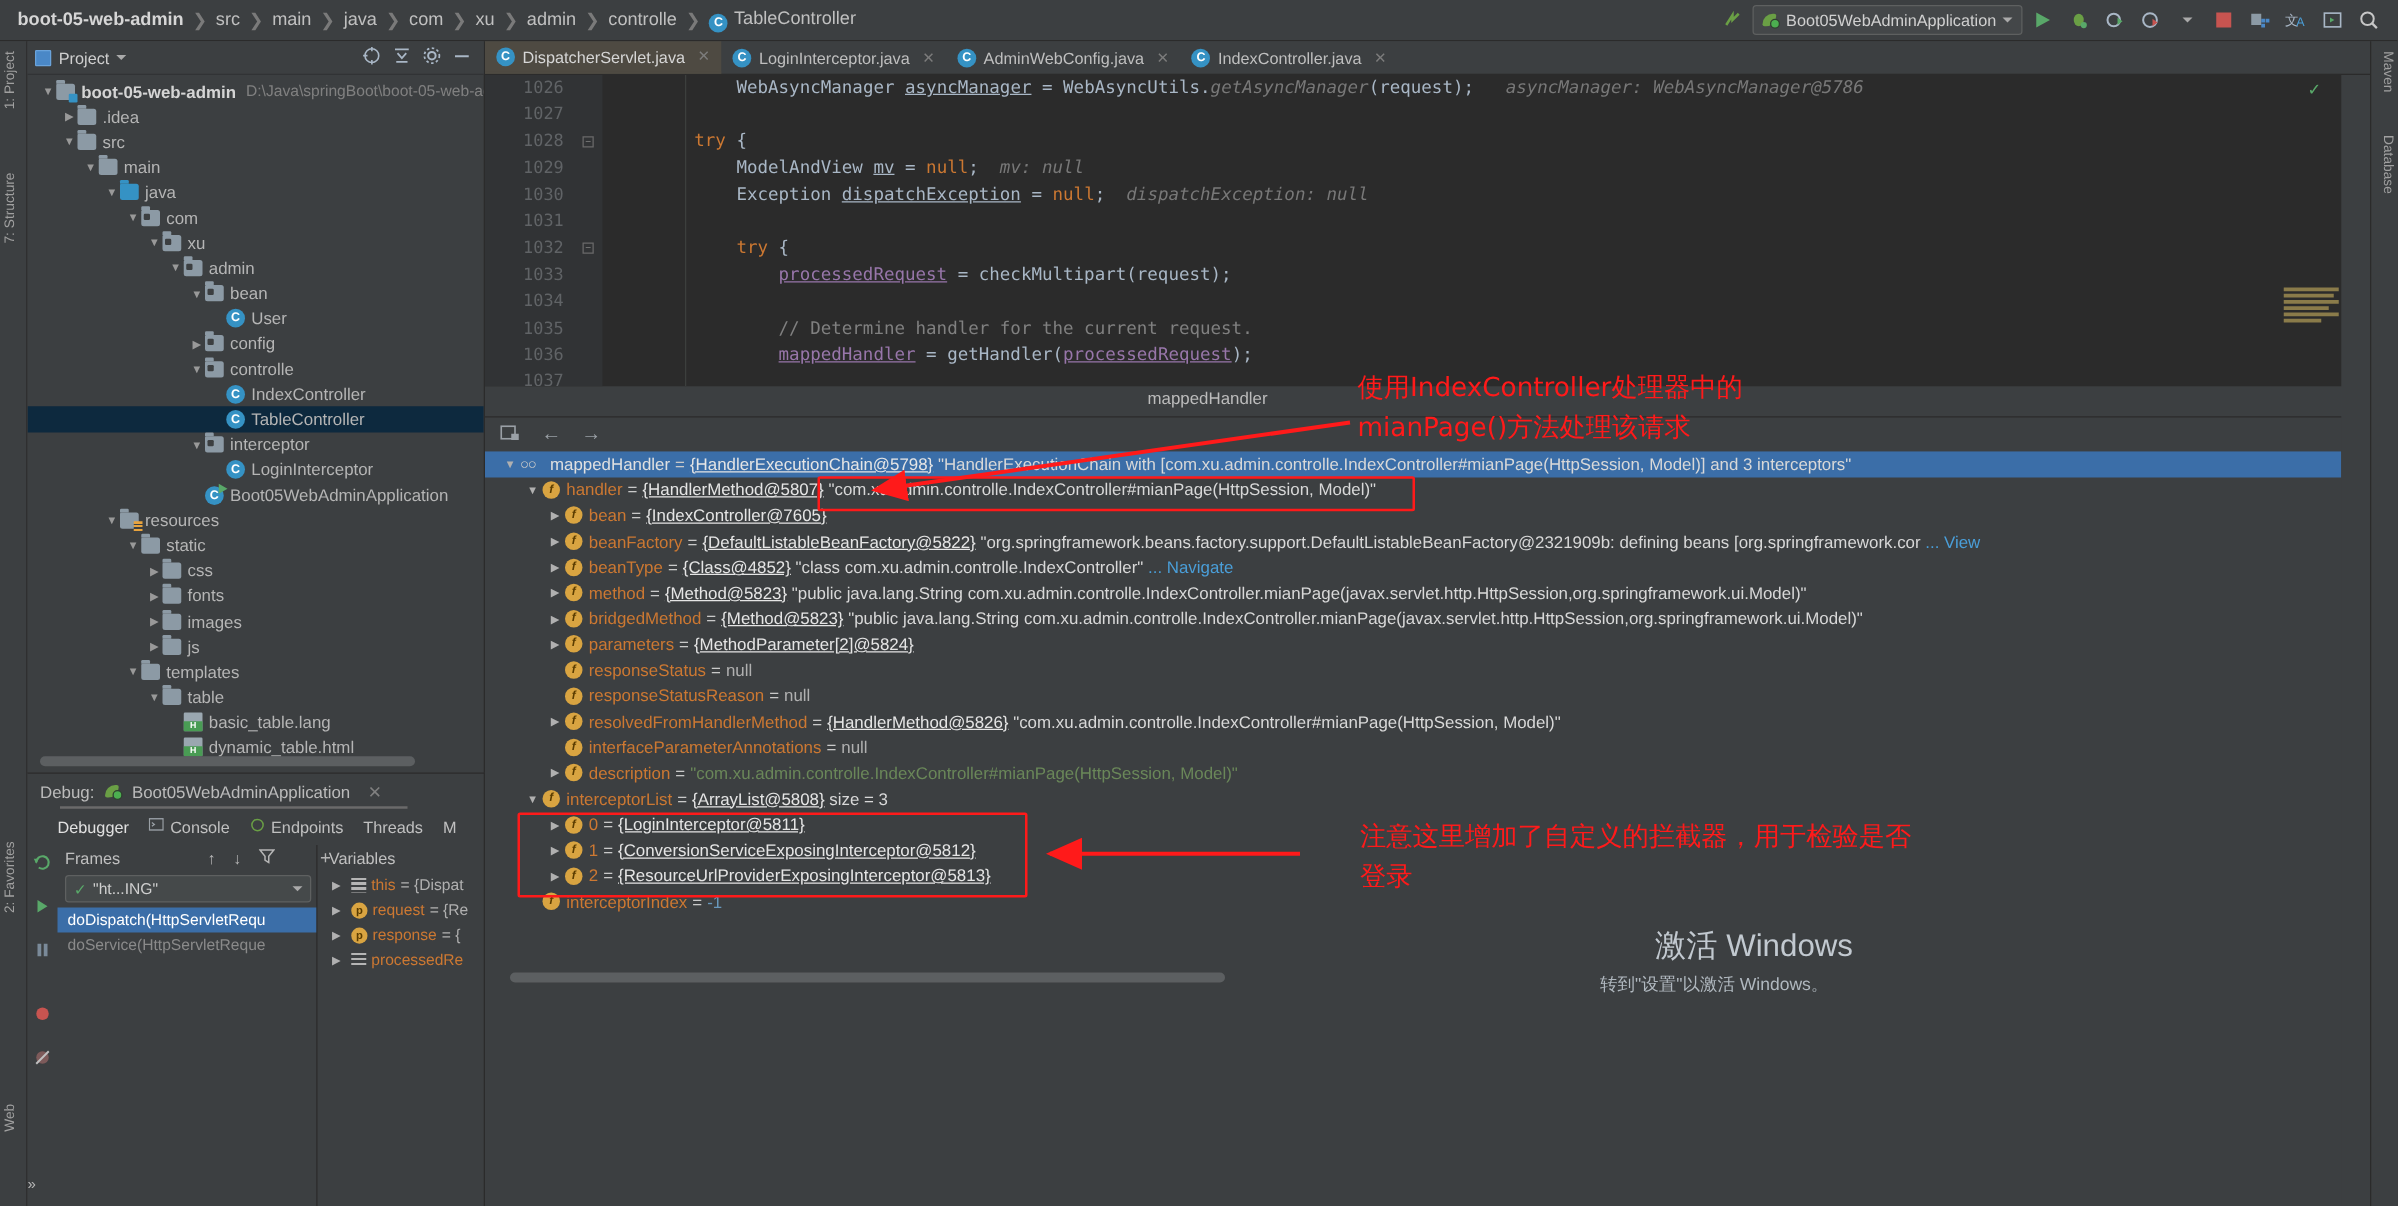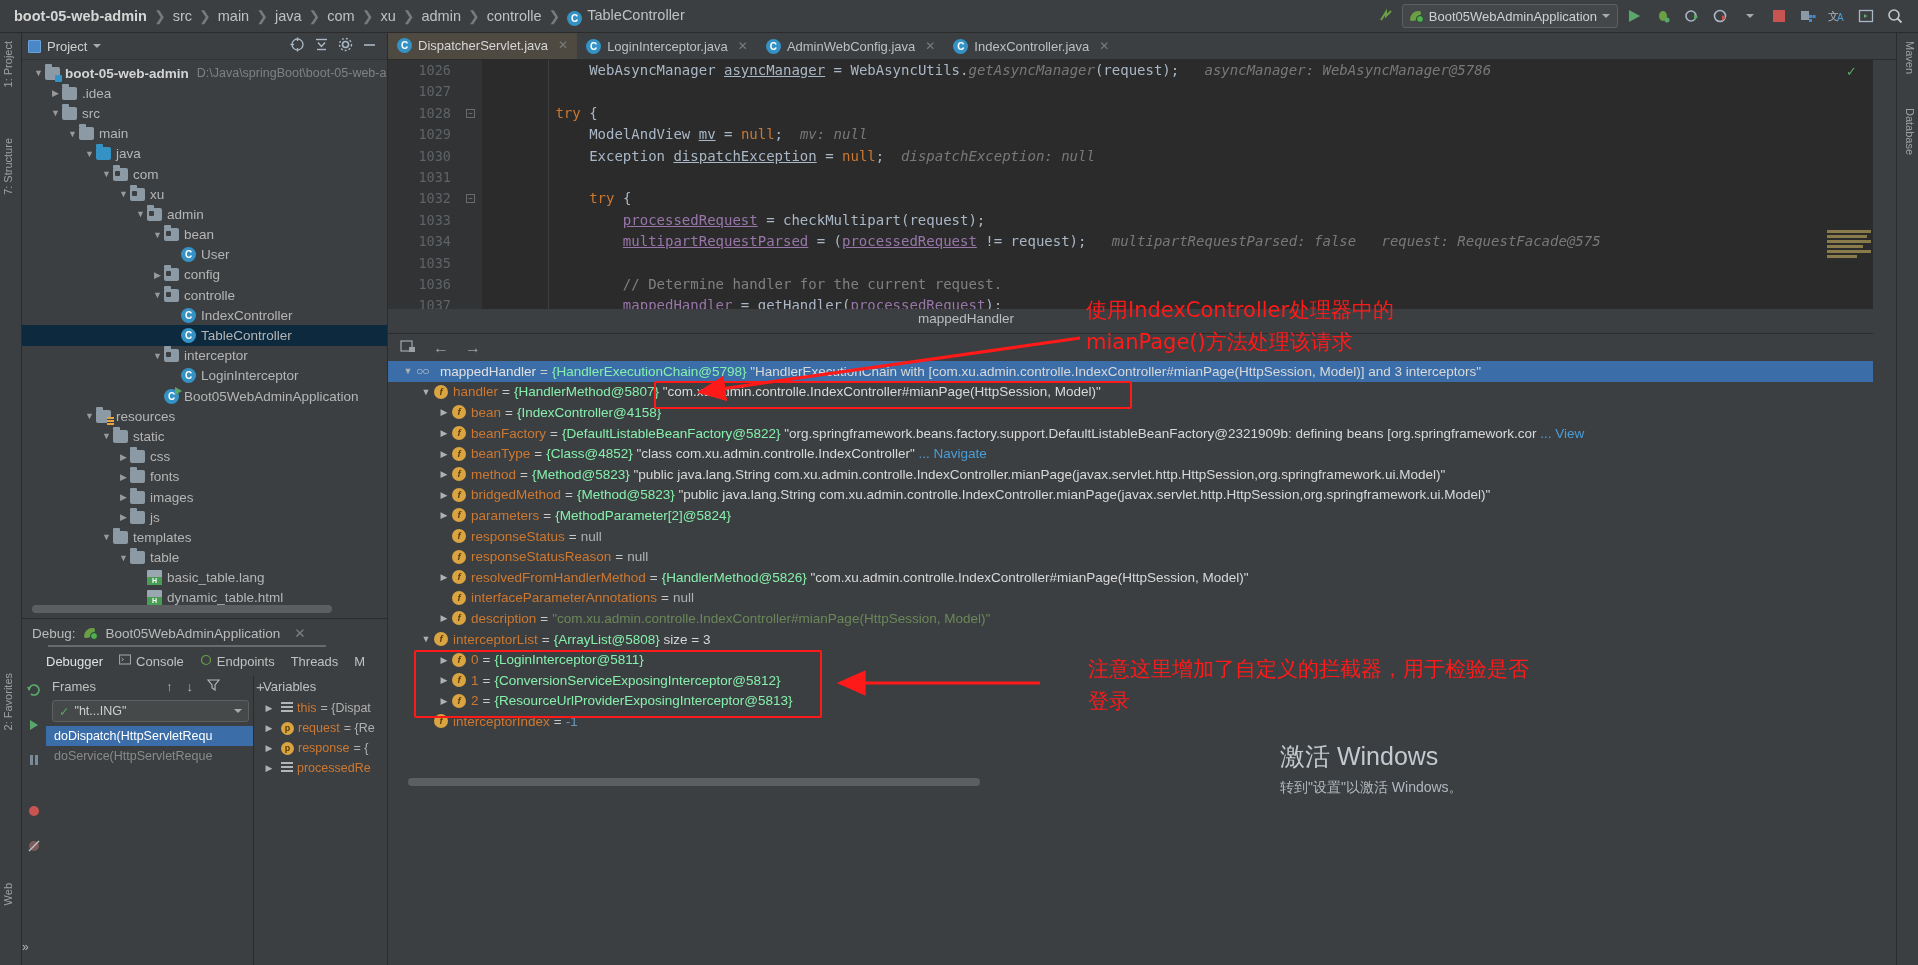--- a/index.html
+++ b/index.html
@@ -176,21 +176,21 @@
   .ico-f {
     width: 14px; height: 14px; flex:0 0 14px; margin-right: 5px; border-radius: 50%;
     background: #d9a441; color: #5a3c00; font-size: 9.5px; line-height: 14px; text-align: center;
     font-weight: bold; font-style: italic;
   }
   .ico-oo { flex:0 0 20px; margin-right:4px; color:#c9c9c9; font-size:12px; letter-spacing:-1px; }
   .vname { color: #9876aa; }
   .vname.orange { color: #cc7832; }
   .vname.white { color: #e0e0e0; }
   .veq { color: #c9c9c9; margin: 0 4px; }
-  .vtype { color: #86efac; }
+  .vtype { color: #e5e5e5; text-decoration: underline; }
   .vstr { color: #d8d8d8; }
   .vstr.green { color: #6a8759; }
   .vnull { color: #b0b0b0; }
   .vnum { color: #6897bb; }
   .vlink { color: #4a9ed8; text-decoration: none; }
 
   
   .ann-box {
     position: absolute; border: 2.5px solid #ff1a1a; border-radius: 2px; pointer-events: none;
   }
@@ -243,21 +243,21 @@
   }
 
   
   .status-strip {
     position: absolute; left: 388px; top: 736px; width: 1485px; height: 229px; background:#3c3f41;
   }
   .hscroll2 { position:absolute; left: 20px; top: 42px; width: 572px; height: 8px; background:#5c5f61; border-radius:4px; }
 
   
   .watermark { position: absolute; left: 1280px; top: 740px; color: #b6bec6; }
-  .wm1 { font-size: 25px; color:#c2c9d0; }
+  .wm1 { font-size: 25px; color:#c2c9d0;margin-left:44px; }
   .wm2 { font-size: 14px; color:#b0b8bf; margin-top: 6px; }
 
   
   .rlabel { position:absolute; right:2px; writing-mode: vertical-rl; font-size:11px; color:#a0a0a0; white-space:nowrap;}
 </style>
 </head>
 <body>
 
 <div class="app">
 
@@ -606,21 +606,20 @@
       </div>
     <div class="codearea" id="codearea">
         <div class="cline"><span>            </span><span>WebAsyncManager </span><span class="loc-u">asyncManager</span><span> = </span><span>WebAsyncUtils.</span><span class="hint-nm">getAsyncManager</span><span>(request);</span><span class="hint">   asyncManager: WebAsyncManager@5786</span></div>
         <div class="cline">&nbsp;</div>
         <div class="cline"><span>        </span><span class="kw">try</span><span> {</span></div>
         <div class="cline"><span>            ModelAndView </span><span class="loc-u">mv</span><span> = </span><span class="kw">null</span><span>;</span><span class="hint">  mv: null</span></div>
         <div class="cline"><span>            Exception </span><span class="loc-u">dispatchException</span><span> = </span><span class="kw">null</span><span>;</span><span class="hint">  dispatchException: null</span></div>
         <div class="cline">&nbsp;</div>
         <div class="cline"><span>            </span><span class="kw">try</span><span> {</span></div>
         <div class="cline"><span>                </span><span class="fld-u">processedRequest</span><span> = checkMultipart(request);</span></div>
-        <div class="cline"><span>                </span><span class="fld-u">multipartRequestParsed</span><span> = (</span><span class="fld-u">processedRequest</span><span> != request);</span><span class="hint">   multipartRequestParsed: false   request: RequestFacade@575</span></div>
         <div class="cline">&nbsp;</div>
         <div class="cline"><span>                </span><span class="com">// Determine handler for the current request.</span></div>
         <div class="cline"><span>                </span><span class="fld-u">mappedHandler</span><span> = getHandler(</span><span class="fld-u">processedRequest</span><span>);</span></div>
       </div>
     <div class="vline" style="left:160px;"></div>
     <div class="chk">✓</div>
     <div class="mini">
       <div class="mini-line" style="width:44px;"></div>
       <div class="mini-line" style="width:40px;"></div>
       <div class="mini-line" style="width:44px;"></div>
@@ -639,21 +638,21 @@
           <rect x="9" y="8" width="6" height="5" fill="#9aa0a6"></rect>
         </svg>
     </span>
     <span class="arrow-btn">←</span>
     <span class="arrow-btn">→</span>
   </div>
 
   <div class="vars" id="vars-tree">
       <div class="vrow sel"><span style="display:inline-block;width:6px;flex:0 0 6px;"></span><span class="varrow">▼</span><span class="ico-oo">○○</span><span class="vname white">mappedHandler</span><span class="veq">=</span><span class="vtype">{HandlerExecutionChain@5798}</span>&nbsp;<span class="vstr">"HandlerExecutionChain with [com.xu.admin.controlle.IndexController#mianPage(HttpSession, Model)] and 3 interceptors"</span></div>
       <div class="vrow"><span style="display:inline-block;width:24px;flex:0 0 24px;"></span><span class="varrow">▼</span><span class="ico-f">f</span><span class="vname orange">handler</span><span class="veq">=</span><span class="vtype">{HandlerMethod@5807}</span>&nbsp;<span class="vstr">"com.xu.admin.controlle.IndexController#mianPage(HttpSession, Model)"</span></div>
-      <div class="vrow"><span style="display:inline-block;width:42px;flex:0 0 42px;"></span><span class="varrow">▶</span><span class="ico-f">f</span><span class="vname orange">bean</span><span class="veq">=</span><span class="vtype">{IndexController@4158}</span>&nbsp;</div>
+      <div class="vrow"><span style="display:inline-block;width:42px;flex:0 0 42px;"></span><span class="varrow">▶</span><span class="ico-f">f</span><span class="vname orange">bean</span><span class="veq">=</span><span class="vtype">{IndexController@7605}</span>&nbsp;</div>
       <div class="vrow"><span style="display:inline-block;width:42px;flex:0 0 42px;"></span><span class="varrow">▶</span><span class="ico-f">f</span><span class="vname orange">beanFactory</span><span class="veq">=</span><span class="vtype">{DefaultListableBeanFactory@5822}</span>&nbsp;<span class="vstr">"org.springframework.beans.factory.support.DefaultListableBeanFactory@2321909b: defining beans [org.springframework.cor</span><span class="vlink">&nbsp;... View</span></div>
       <div class="vrow"><span style="display:inline-block;width:42px;flex:0 0 42px;"></span><span class="varrow">▶</span><span class="ico-f">f</span><span class="vname orange">beanType</span><span class="veq">=</span><span class="vtype">{Class@4852}</span>&nbsp;<span class="vstr">"class com.xu.admin.controlle.IndexController"</span><span class="vlink">&nbsp;... Navigate</span></div>
       <div class="vrow"><span style="display:inline-block;width:42px;flex:0 0 42px;"></span><span class="varrow">▶</span><span class="ico-f">f</span><span class="vname orange">method</span><span class="veq">=</span><span class="vtype">{Method@5823}</span>&nbsp;<span class="vstr">"public java.lang.String com.xu.admin.controlle.IndexController.mianPage(javax.servlet.http.HttpSession,org.springframework.ui.Model)"</span></div>
       <div class="vrow"><span style="display:inline-block;width:42px;flex:0 0 42px;"></span><span class="varrow">▶</span><span class="ico-f">f</span><span class="vname orange">bridgedMethod</span><span class="veq">=</span><span class="vtype">{Method@5823}</span>&nbsp;<span class="vstr">"public java.lang.String com.xu.admin.controlle.IndexController.mianPage(javax.servlet.http.HttpSession,org.springframework.ui.Model)"</span></div>
       <div class="vrow"><span style="display:inline-block;width:42px;flex:0 0 42px;"></span><span class="varrow">▶</span><span class="ico-f">f</span><span class="vname orange">parameters</span><span class="veq">=</span><span class="vtype">{MethodParameter[2]@5824}</span>&nbsp;</div>
       <div class="vrow">
         <span style="display:inline-block;width:42px;flex:0 0 42px;"></span>
         <span class="varrow none">▶</span>
         <span class="ico-f">f</span>
         <span class="vname orange">responseStatus</span>

